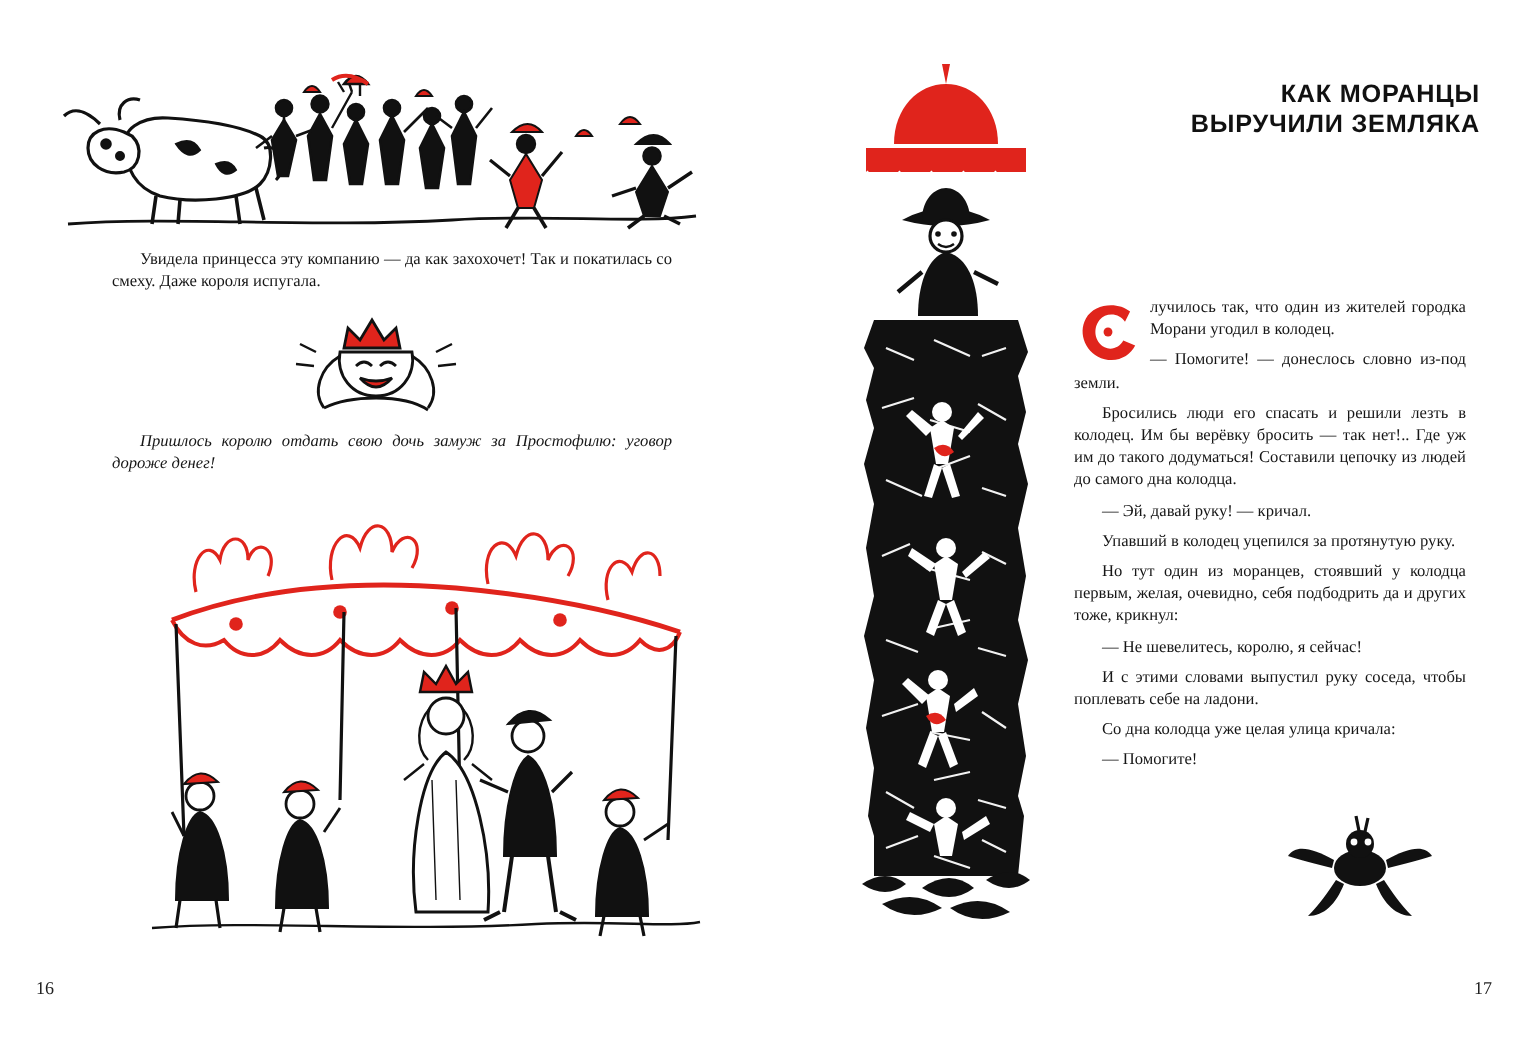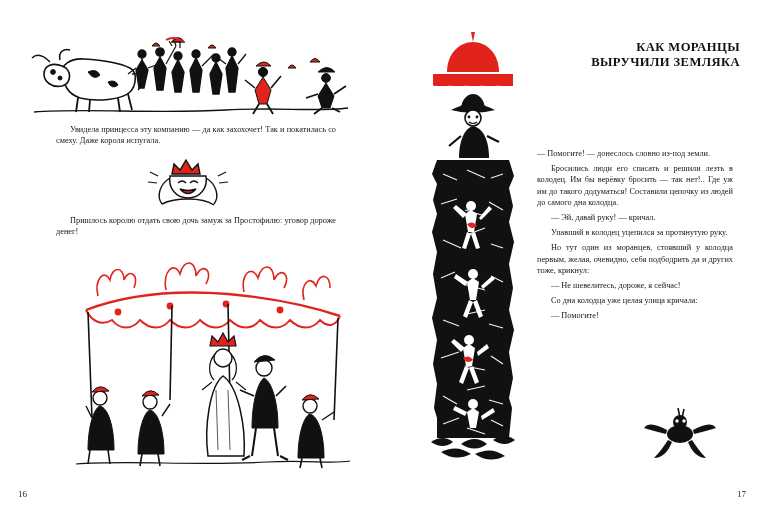--- a/index.html
+++ b/index.html
@@ -40,37 +40,37 @@
     position: absolute;
     left: 0; top: 0;
     width: 385px; height: 428px;
   }
   .left-col {
     position: absolute;
     left: 56px;
     width: 280px;
   }
   .txt-block-1 { top: 124px; }
-  .txt-block-2 { top: 215px; }
+  .txt-block-2 { top: 215px; font-style: italic; }
 
   .folio-left { left: 18px; top: 489px; text-align: right; }
 
   
   .right-page {
     position: absolute;
     left: 385px; top: 0;
     width: 385px; height: 521px;
   }
   .chapter-title {
     position: absolute;
     right: 30px;
     top: 40px;
     width: 230px;
     text-align: right;
-    font-family: Liberation Serif, serif;
+    font-family: Liberation Sans, sans-serif;
     font-weight: bold;
     font-size: 12.6px;
     line-height: 15px;
     letter-spacing: 0.4px;
     color: #111;
   }
   .right-col {
     position: absolute;
     left: 152px;
     top: 148px;
@@ -356,26 +356,36 @@
           <path d="M18 414 q12 -8 22 0 q-10 8 -22 0 z"></path>
           <path d="M48 416 q14 -10 26 0 q-12 9 -26 0 z"></path>
           <path d="M80 412 q12 -8 22 0 q-10 8 -22 0 z"></path>
           <path d="M28 424 q16 -8 30 2 q-16 8 -30 -2 z"></path>
           <path d="M62 426 q16 -8 30 2 q-16 8 -30 -2 z"></path>
         </g>
       </svg>
     </div>
 
     <div class="right-col">
+      <div class="dropcap-wrap">
+        <svg class="dropcap" viewBox="0 0 40 40">
+          <path d="M33 8 C26 2, 12 3, 7 12 C2 21, 7 33, 18 36 C26 38, 33 34, 36 28 L29 25
+                   C27 29, 22 31, 18 29 C12 26, 11 18, 15 13 C19 8, 27 9, 30 14 Z" fill="#e0241c"></path>
+          <circle cx="20" cy="20" r="5" fill="#ffffff"></circle>
+          <circle cx="20" cy="20" r="2.6" fill="#e0241c"></circle>
+        </svg>
+        <p class="para noindent">лучилось так, что один из жителей городка Морани угодил в колодец.</p>
+      </div>
       <p class="para noindent">— Помогите! — донеслось словно из-под земли.</p>
       <p class="para">Бросились люди его спасать и решили лезть в колодец. Им бы верёвку бросить — так нет!.. Где уж им до такого додуматься! Составили цепочку из людей до самого дна колодца.</p>
       <p class="para">— Эй, давай руку! — кричал.</p>
       <p class="para">Упавший в колодец уцепился за протянутую руку.</p>
       <p class="para">Но тут один из моранцев, стоявший у колодца первым, желая, очевидно, себя подбодрить да и других тоже, крикнул:</p>
-      <p class="para">— Не шевелитесь, дороже, я сейчас!</p>
+      <p class="para">— Не шевелитесь, королю, я сейчас!</p>
+      <p class="para">И с этими словами выпустил руку соседа, чтобы поплевать себе на ладони.</p>
       <p class="para">Со дна колодца уже целая улица кричала:</p>
       <p class="para">— Помогите!</p>
     </div>
 
     <div class="art" style="left:255px; top:400px;">
       <svg width="80" height="62" viewBox="0 0 80 62">
         <g fill="#111">
           <ellipse cx="40" cy="34" rx="13" ry="9"></ellipse>
           <circle cx="40" cy="22" r="7"></circle>
           <path d="M27 30 C16 24, 8 22, 4 28 C10 30, 18 32, 26 34 Z"></path>

